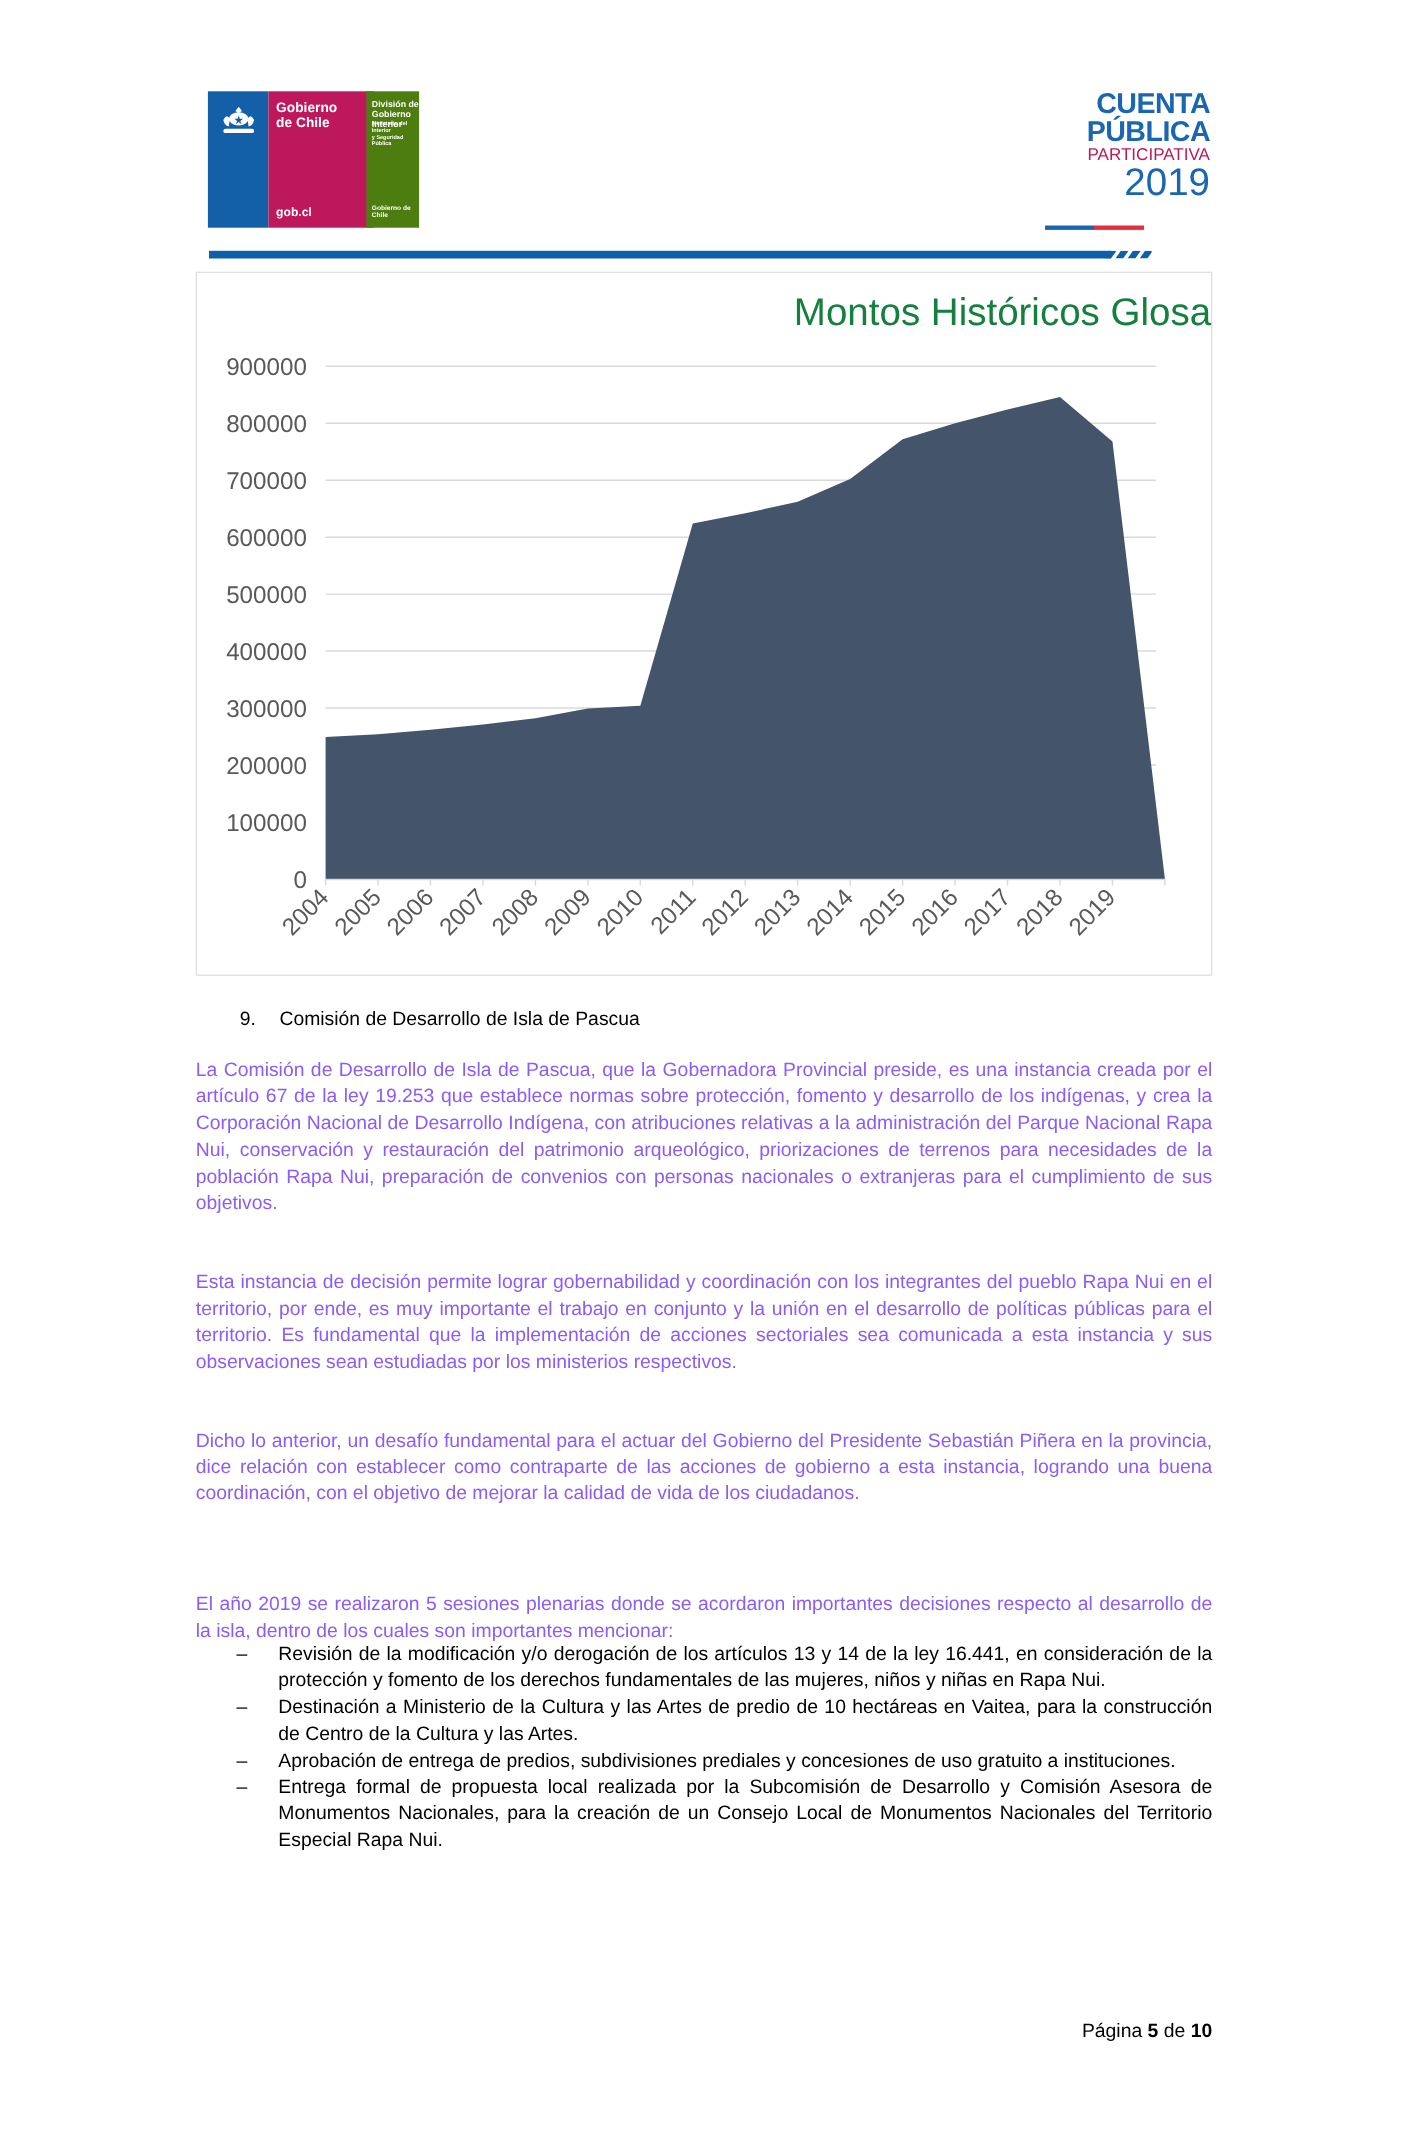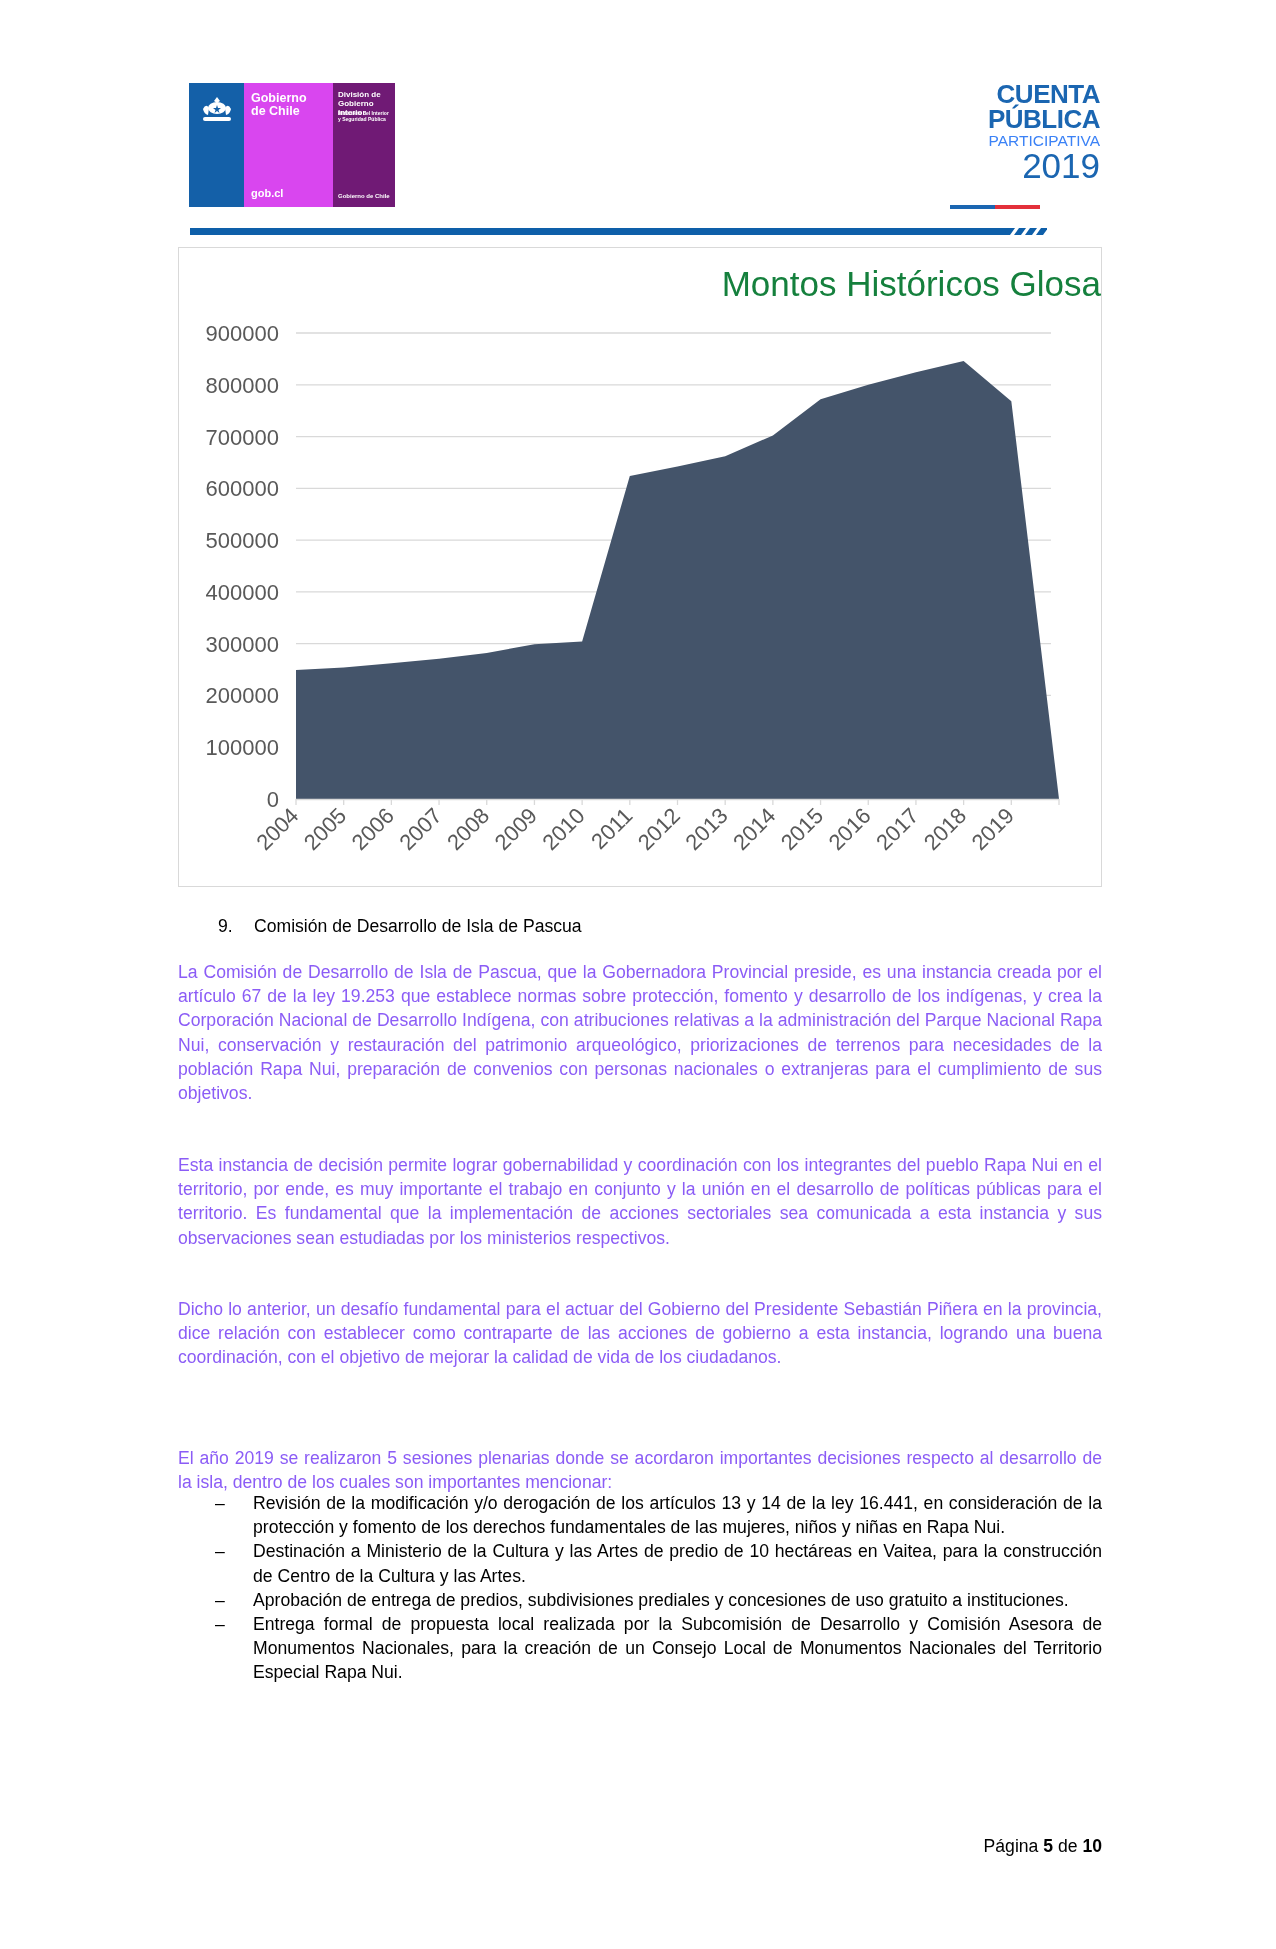--- a/index.html
+++ b/index.html
@@ -2,32 +2,32 @@
 <html><head>
 <meta charset="utf-8">
 <style>
   html, body { margin: 0; padding: 0; background: #ffffff; }
   body { width: 1276px; height: 1949px; position: relative; overflow: hidden;
          font-family: "Liberation Sans", sans-serif; color: #000; }
 
   
   .gob-logo { position: absolute; left: 189px; top: 83px; width: 212px; height: 124px; }
   .gob-blue { position: absolute; left: 0; top: 0; width: 55px; height: 124px; background: #1460a8; }
-  .gob-red1 { position: absolute; left: 55px; top: 0; width: 96px; height: 124px; background: #d946ef; }
-  .gob-red2 { position: absolute; left: 144px; top: 0; width: 62px; height: 124px; background: #701a75; }
+  .gob-red1 { position: absolute; left: 55px; top: 0; width: 96px; height: 124px; background: #be185d; }
+  .gob-red2 { position: absolute; left: 144px; top: 0; width: 48px; height: 124px; background: #4d7c0f; }
   .gob-title { position: absolute; left: 7px; top: 9px; color: #fff; font-weight: bold; font-size: 12.5px; line-height: 13px; }
   .gob-foot { position: absolute; left: 7px; bottom: 8px; color: #fff; font-weight: bold; font-size: 11px; }
   .div-title { position: absolute; left: 5px; top: 7px; color: #fff; font-weight: bold; font-size: 8px; line-height: 9px; }
   .div-sub { position: absolute; left: 5px; top: 27px; color: #fff; font-size: 5px; line-height: 6px; font-weight: bold; }
   .div-foot { position: absolute; left: 5px; bottom: 8px; color: #fff; font-weight: bold; font-size: 6px; }
   .crest { position: absolute; left: 8px; top: 12px; width: 40px; height: 32px; }
 
   .cp-logo { position: absolute; left: 950px; top: 82px; width: 150px; height: 130px; text-align: right; }
   .cp-l1, .cp-l2 { color: #1b66b1; font-weight: bold; font-size: 26px; line-height: 25px; letter-spacing: -0.5px; }
-  .cp-l3 { color: #3b82f6; font-size: 15.5px; line-height: 18px; letter-spacing: 0px; }
+  .cp-l3 { color: #be185d; font-size: 15.5px; line-height: 18px; letter-spacing: 0px; }
   .cp-l4 { color: #1b66b1; font-size: 35px; line-height: 32px; }
   .cp-bar { position: absolute; left: 0; top: 123px; height: 4px; width: 90px; background: linear-gradient(to right, #1b66b1 0 50%, #e3303a 50% 100%); }
 
   .rule { position: absolute; left: 190px; top: 228px; width: 820px; height: 7px; background: #0e5fa9; }
   .rule-stripes { position: absolute; left: 1005px; top: 228px; width: 42px; height: 7px; }
 
   
   .chart-box { position: absolute; left: 178px; top: 247px; width: 924px; height: 640px; border: 1px solid #d9d9d9; box-sizing: border-box; background: #fff; }
   .chart-title { position: absolute; left: 0; width: 100%; top: 16px; text-align: right; font-size: 35px; color: #15803d; }
   .chart-svg { position: absolute; left: 0; top: 0; }

